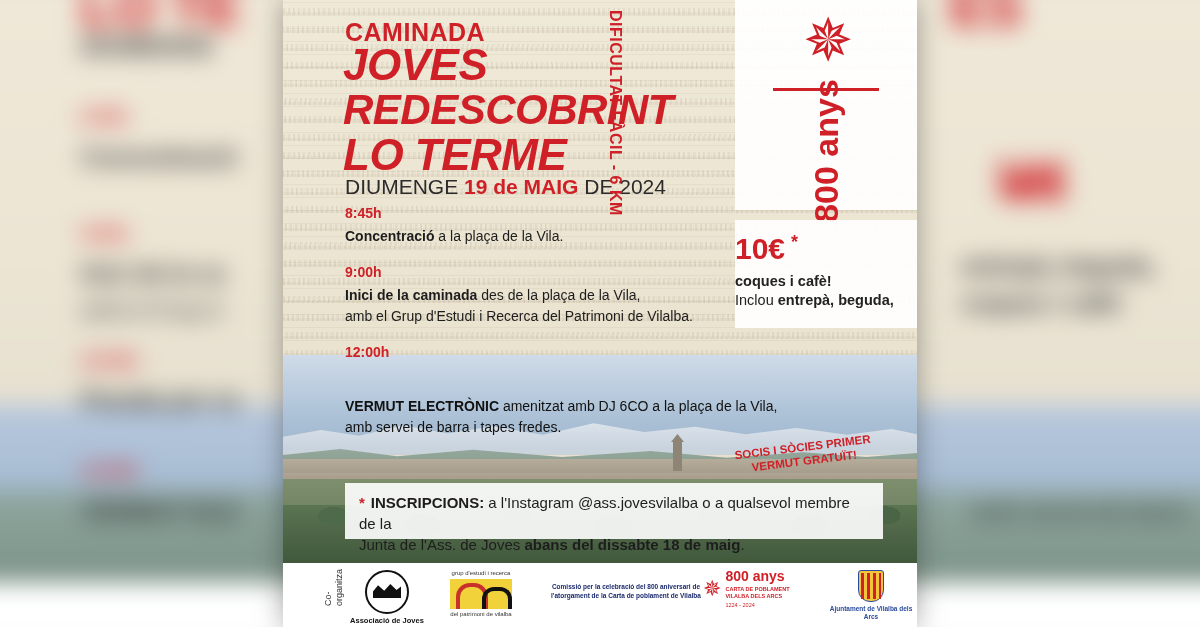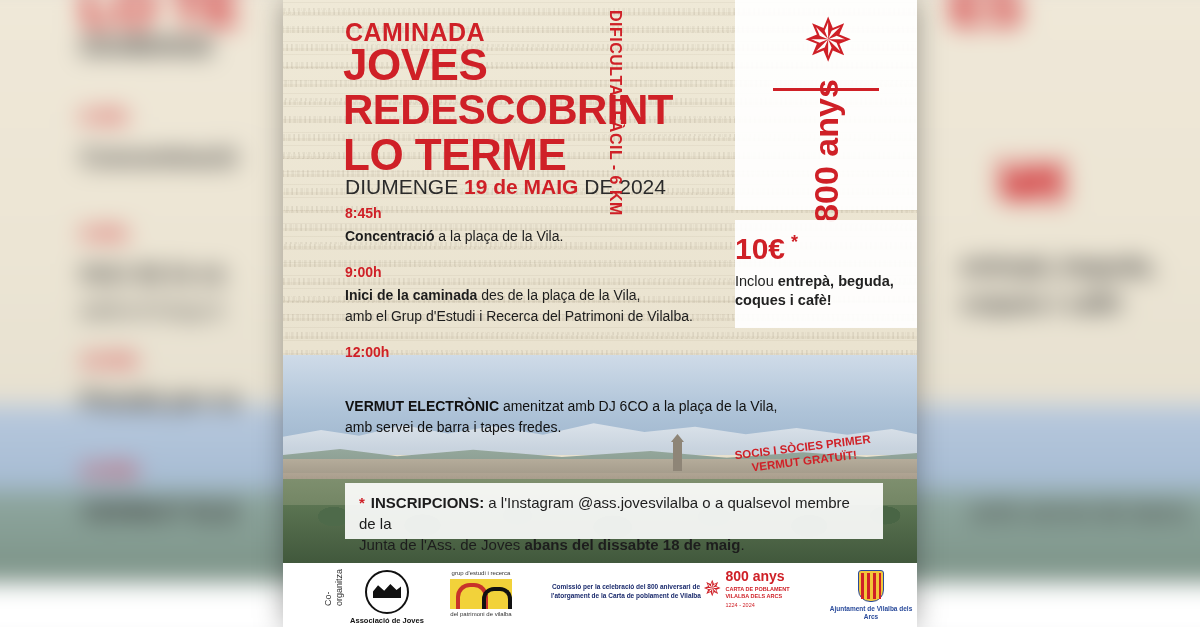--- a/index.html
+++ b/index.html
@@ -142,20 +142,21 @@
 
   
   .kicker {
     position: absolute; left: 62px; top: 18px;
     font-size: 25px; font-weight: bold; color: #cf2027; letter-spacing: .5px;
   }
   .title {
     position: absolute; left: 60px; top: 42px;
     color: #cf2027; font-weight: bold; font-size: 44px; line-height: 45px;
     letter-spacing: -0.5px;
+    font-style: italic;
   }
   .title .l2 { font-size: 42px; }
   .subtitle {
     position: absolute; left: 62px; top: 175px;
     font-size: 21px; color: #2b2b2b;
   }
   .subtitle b { color: #cf2027; font-weight: bold; }
 
   .difficulty {
     position: absolute; left: 323px; top: 10px;
@@ -351,22 +352,22 @@
     <div class="star">✵</div>
     <div class="badge-rule"></div>
     <div class="badge-text">
       <span>800 anys</span>
     </div>
   </div>
 
   <div class="price-card">
     <div class="price"><span>10€</span><span class="ast">*</span></div>
     <div class="price-desc">
+      <div><b>coques i cafè!</b></div>
       <div><span>Inclou </span><b>entrepà, beguda,</b></div>
-      <div><b>coques i cafè!</b></div>
     </div>
   </div>
 
   <div class="schedule">
     <div class="row">
       <div class="time">8:45h</div>
       <div class="desc"><b>Concentració</b><span> a la plaça de la Vila.</span></div>
     </div>
     <div class="row">
       <div class="time">9:00h</div>

